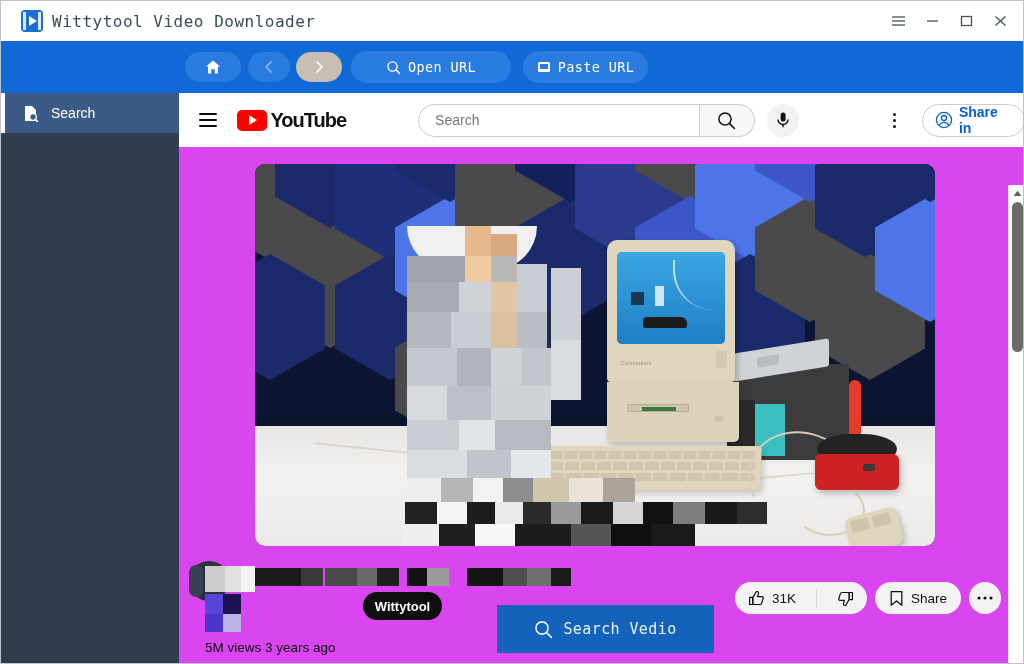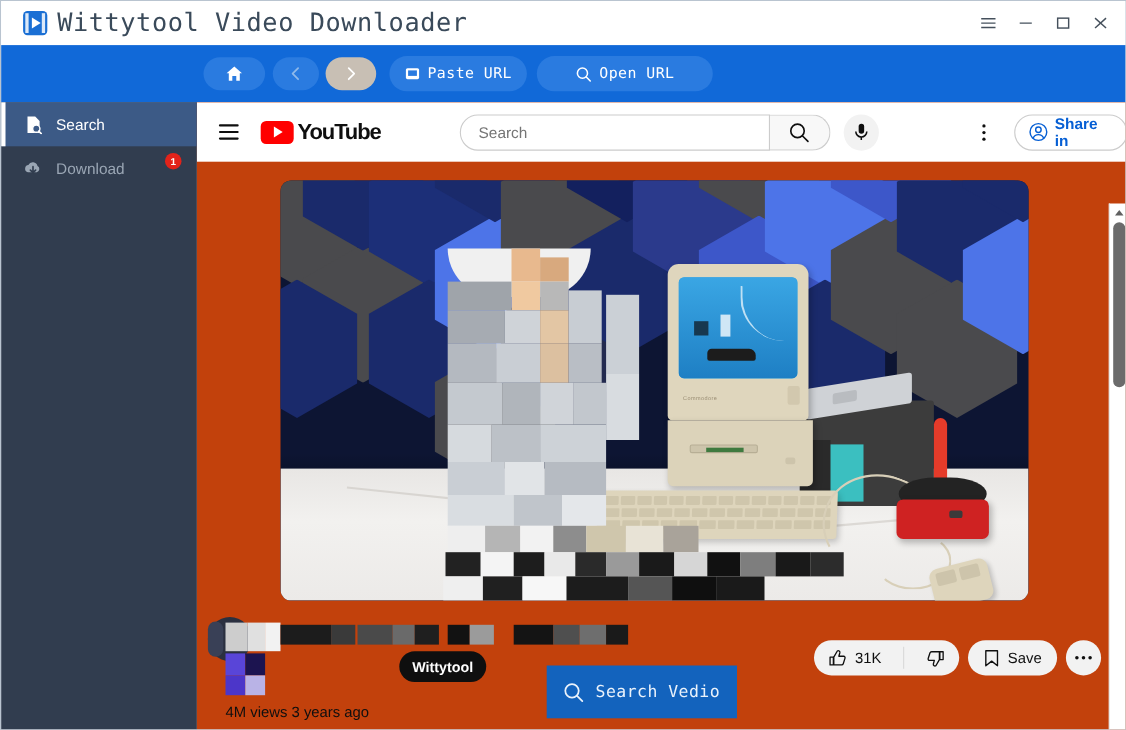--- a/index.html
+++ b/index.html
@@ -36,21 +36,21 @@
   }
   .app-logo .strip.l { left: 2px; }
   .app-logo .strip.r { right: 2px; }
   .app-logo .tri {
     width: 0; height: 0; border-left: 8px solid #fff;
     border-top: 5px solid transparent; border-bottom: 5px solid transparent;
     margin-left: 2px; position: relative; z-index: 2;
   }
   .app-title {
     font-family: "DejaVu Sans Mono", monospace;
-    font-size: 23px; letter-spacing: .5px; color: #3a4a5a; font-weight: 400;
+    font-size: 16px; letter-spacing: .5px; color: #3a4a5a; font-weight: 400;
   }
   .win-ctrls {
     margin-left: auto; display: flex; align-items: center; gap: 0;
     margin-right: 8px;
   }
   .win-btn {
     width: 34px; height: 30px; display: flex; align-items: center; justify-content: center;
     color: #45505c; font-size: 15px; cursor: default;
   }
   .win-btn svg { display: block; }
@@ -112,21 +112,21 @@
     position: absolute; left: 14px; bottom: 26px; width: 148px; height: 25px;
     background: #f7c567; border-radius: 5px;
     display: flex; align-items: center; justify-content: center; gap: 6px;
     color: #ffffff; font-family: "DejaVu Sans Mono", monospace;
     font-size: 11px; letter-spacing: .5px;
   }
 
   
   .browser {
     position: absolute; left: 178px; top: 92px; width: 846px; height: 572px;
-    background: #c2410c; overflow: hidden;
+    background: #d946ef; overflow: hidden;
   }
   .yt-header {
     position: absolute; left: 0; top: 0; width: 846px; height: 54px;
     background: #ffffff; display: flex; align-items: center;
   }
   .yt-burger { width: 18px; height: 14px; margin-left: 20px; display:flex; flex-direction:column; justify-content:space-between; }
   .yt-burger span { display:block; height: 2px; background: #0f0f0f; border-radius:1px; }
   .yt-logo { display: flex; align-items: center; gap: 4px; margin-left: 20px; }
   .yt-play {
     width: 30px; height: 21px; background: #ff0000; border-radius: 5px;
@@ -246,21 +246,21 @@
     display: flex; align-items: center; gap: 7px; padding: 0 14px;
     font-size: 13.5px; color: #0f0f0f; font-weight: 500;
   }
   .pill.split { padding: 0; }
   .pill.split .seg { display:flex; align-items:center; gap:7px; padding: 0 13px; height:32px;}
   .pill.split .divider { width:1px; height:20px; background:#d9d9d9; }
   .pill.round { width: 32px; padding: 0; justify-content: center; }
 
   
   .search-vedio {
-    position: absolute; left: 496px; top: 604px; width: 173px; height: 48px;
+    position: absolute; left: 496px; top: 604px; width: 217px; height: 48px;
     background: #1363bd; color: #eaf2fb;
     display: flex; align-items: center; justify-content: center; gap: 10px;
     font-family: "DejaVu Sans Mono", monospace; font-size: 15px; letter-spacing: .4px;
     z-index: 40;
   }
 
   
   .scrollbar {
     position: absolute; right: 0; top: 92px; width: 17px; height: 572px;
     background: #ffffff; border-left: 1px solid #e6e6e6;
@@ -330,60 +330,50 @@
           </svg>
       </span>
     </div>
     <div class="nav-btn nav-fwd">
       <span>
         <svg width="12" height="14" viewBox="0 0 12 14">
             <polyline points="4,2 9,7 4,12" fill="none" stroke="#ffffff" stroke-width="1.6" stroke-linecap="round" stroke-linejoin="round"></polyline>
           </svg>
       </span>
     </div>
+    <div class="tb-btn tb-open">
+      <span>
+        <svg width="15" height="15" viewBox="0 0 15 15">
+            <circle cx="6.5" cy="6.5" r="4.6" fill="none" stroke="#ffffff" stroke-width="1.4"></circle>
+            <line x1="10" y1="10" x2="13.6" y2="13.6" stroke="#ffffff" stroke-width="1.4" stroke-linecap="round"></line>
+          </svg>
+      </span>
+      <span>Open URL</span>
+    </div>
     <div class="tb-btn tb-paste">
       <span>
         <svg width="14" height="14" viewBox="0 0 14 14">
             <rect x="1" y="2" width="12" height="10" rx="1.5" fill="#ffffff"></rect>
             <rect x="3" y="4" width="8" height="5" fill="#2a7be0"></rect>
           </svg>
       </span>
       <span>Paste URL</span>
-    </div>
-    <div class="tb-btn tb-open">
-      <span>
-        <svg width="15" height="15" viewBox="0 0 15 15">
-            <circle cx="6.5" cy="6.5" r="4.6" fill="none" stroke="#ffffff" stroke-width="1.4"></circle>
-            <line x1="10" y1="10" x2="13.6" y2="13.6" stroke="#ffffff" stroke-width="1.4" stroke-linecap="round"></line>
-          </svg>
-      </span>
-      <span>Open URL</span>
     </div>
   </div>
 
   <div class="sidebar">
     <div class="side-item active">
       <span class="ico">
         <svg width="17" height="17" viewBox="0 0 17 17">
           <path d="M3 1 h7 l4 4 v11 H3 Z" fill="#ffffff"></path>
           <circle cx="11" cy="12" r="3.3" fill="#3c5a86" stroke="#ffffff" stroke-width="1.3"></circle>
           <line x1="13.2" y1="14.2" x2="15.5" y2="16.5" stroke="#ffffff" stroke-width="1.5" stroke-linecap="round"></line>
         </svg>
       </span>
       <span>Search</span>
-    </div>
-    <div class="side-item">
-      <span class="ico">
-        <svg width="18" height="16" viewBox="0 0 18 16">
-          <path d="M4.4 11.5 a3.3 3.3 0 0 1 .4 -6.5 a4.4 4.4 0 0 1 8.3 .9 a3 3 0 0 1 -.6 5.6 Z" fill="#9aa6b4"></path>
-          <path d="M9 6.5 v4.8 M6.6 9.6 L9 12 L11.4 9.6" stroke="#313d4f" stroke-width="1.5" fill="none" stroke-linecap="round" stroke-linejoin="round"></path>
-        </svg>
-      </span>
-      <span>Download</span>
-      <span class="badge">1</span>
     </div>
 
   </div>
 
   <div class="browser">
 
     <div class="yt-header">
       <div class="yt-burger">
         <span></span>
           <span></span>
@@ -635,21 +625,21 @@
         <div class="pix-title" style="left:348px;top:10px;width:24px;height:18px;background:#6e6e6e;"></div>
         <div class="pix-title" style="left:372px;top:10px;width:20px;height:18px;background:#1a1a1a;"></div>
         <div class="pix-title" style="left:26px;top:36px;width:18px;height:20px;background:#5945d8;"></div>
         <div class="pix-title" style="left:44px;top:36px;width:18px;height:20px;background:#1c1450;"></div>
         <div class="pix-title" style="left:26px;top:56px;width:18px;height:18px;background:#4c36c9;"></div>
         <div class="pix-title" style="left:44px;top:56px;width:18px;height:18px;background:#b9b3e6;"></div>
       </div>
 
       <div class="subscribe-btn">Wittytool</div>
 
-      <div class="views-line">4M views  3 years ago</div>
+      <div class="views-line">5M views  3 years ago</div>
 
       <div class="actions">
         <div class="pill split">
           <div class="seg">
             <span>
               <svg width="17" height="17" viewBox="0 0 17 17">
                   <path d="M5 7.4 L8.2 1.8 a1.5 1.5 0 0 1 2.3 1.6 L9.6 6.6 H14 a1.3 1.3 0 0 1 1.2 1.7 l-1.6 5.1 a1.6 1.6 0 0 1 -1.5 1.1 H5 Z M1.6 7.4 h3 v7.1 h-3 Z" fill="none" stroke="#0f0f0f" stroke-width="1.2" stroke-linejoin="round"></path>
                 </svg>
             </span>
             <span>31K</span>
@@ -662,21 +652,21 @@
                 </svg>
             </span>
           </div>
         </div>
         <div class="pill">
           <span>
             <svg width="15" height="17" viewBox="0 0 15 17">
                 <path d="M2.2 1.6 h10.6 v13.6 l-5.3 -4.2 l-5.3 4.2 Z" fill="none" stroke="#0f0f0f" stroke-width="1.25" stroke-linejoin="round"></path>
               </svg>
           </span>
-          <span>Save</span>
+          <span>Share</span>
         </div>
         <div class="pill round">
           <span>
             <svg width="18" height="6" viewBox="0 0 18 6">
                 <circle cx="3" cy="3" r="1.6" fill="#0f0f0f"></circle>
                 <circle cx="9" cy="3" r="1.6" fill="#0f0f0f"></circle>
                 <circle cx="15" cy="3" r="1.6" fill="#0f0f0f"></circle>
               </svg>
           </span>
         </div>

